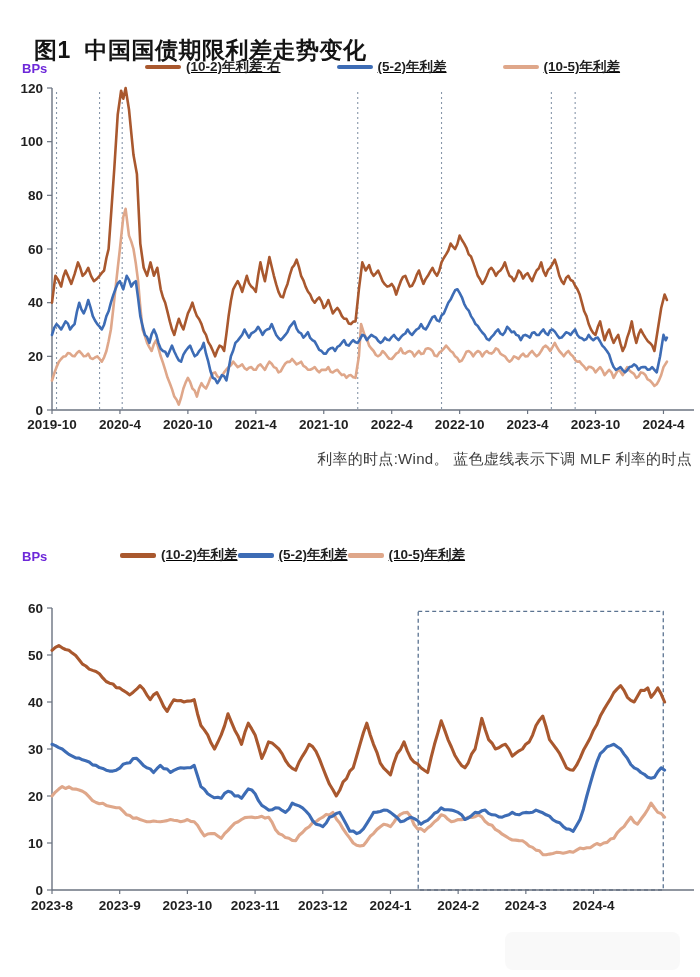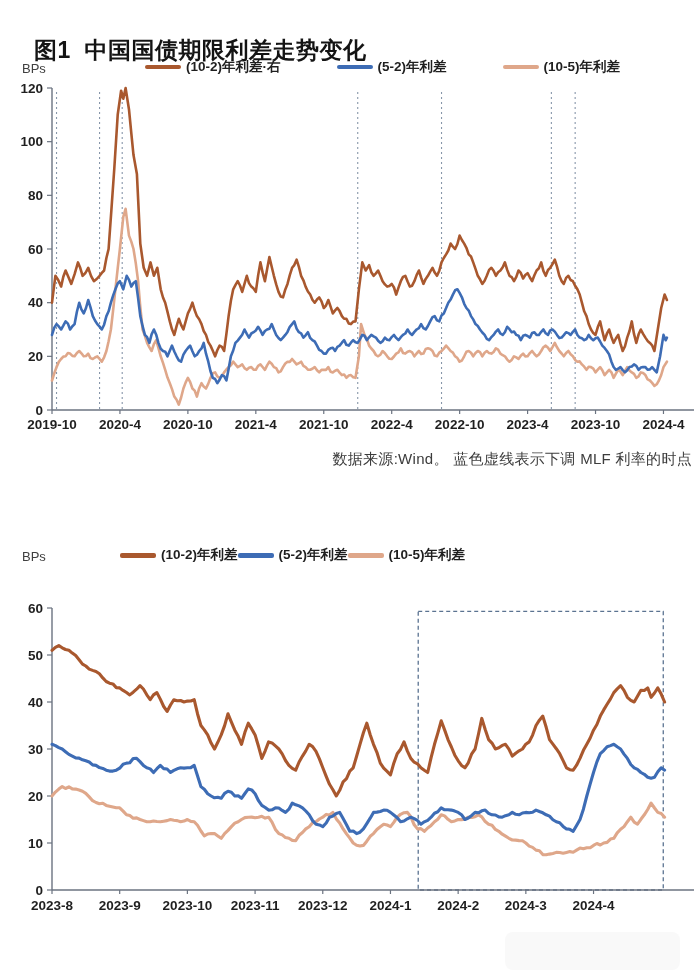--- a/index.html
+++ b/index.html
@@ -4,22 +4,22 @@
 <style>
   html,body{margin:0;padding:0;background:#ffffff;}
   body{font-family:"Liberation Sans", sans-serif;}
   .page{position:relative;width:700px;height:977px;background:#ffffff;overflow:hidden;}
   .fig-title{position:absolute;left:18px;font-size:23px;font-weight:700;color:#141414;letter-spacing:.5px;white-space:pre;margin-left:16px;}
   #fig1-title{top:16px;}
   #fig2-title{top:502px;}
   .chart-header{position:absolute;left:0;width:700px;height:26px;}
   #fig1-header{top:58px;}
   #fig2-header{top:546px;}
-  .bps-label{position:absolute;left:22px;top:3px;font-size:13px;font-weight:400;color:#404040;}
-  .legend{position:absolute;top:0;display:flex;align-items:center;}
+  .bps-label{position:absolute;left:22px;top:3px;font-size:13px;font-weight:700;color:#6d28d9;}
+  .legend{position:absolute;top:0;display:flex;align-items:center;text-decoration:underline;}
   #fig1-legend{left:145px;gap:56px;}
   #fig2-legend{left:120px;}
   .legend-item{display:flex;align-items:center;gap:5px;}
   .swatch{display:inline-block;width:36px;height:4px;border-radius:2px;}
   #fig2-legend .swatch{height:5px;}
   .legend-label{font-size:13.5px;font-weight:600;color:#1f1f1f;white-space:nowrap;}
   .chart-svg{position:absolute;left:0;}
   #chart1{top:82px;}
   #chart2{top:574px;}
   .source-note{position:absolute;right:8px;top:450px;font-size:15px;color:#3c3c3c;letter-spacing:.3px;}
@@ -92,21 +92,21 @@
       <text x="527.5882352941177" y="347" text-anchor="middle" font-size="13.5" font-weight="700" fill="#1f1f1f">2023-4</text>
       <line x1="595.5294117647059" y1="328" x2="595.5294117647059" y2="332" stroke="#6b7380" stroke-width="1.2"></line>
       <text x="595.5294117647059" y="347" text-anchor="middle" font-size="13.5" font-weight="700" fill="#1f1f1f">2023-10</text>
       <line x1="663.4705882352941" y1="328" x2="663.4705882352941" y2="332" stroke="#6b7380" stroke-width="1.2"></line>
       <text x="663.4705882352941" y="347" text-anchor="middle" font-size="13.5" font-weight="700" fill="#1f1f1f">2024-4</text>
       <path d="M52.0 298.5 L54.3 291.3 L56.5 285.1 L58.8 279.9 L61.1 277.0 L63.3 274.6 L65.6 274.3 L67.9 271.1 L70.1 271.6 L72.4 273.9 L74.6 274.3 L76.9 271.0 L79.2 269.0 L81.4 271.3 L83.7 274.3 L86.0 274.0 L88.2 271.6 L90.5 276.1 L92.8 277.0 L95.0 275.5 L97.3 274.3 L99.6 277.0 L101.8 279.7 L104.1 275.3 L106.4 269.0 L108.6 259.2 L110.9 247.5 L113.1 228.4 L115.4 207.3 L117.7 186.3 L119.9 167.0 L123.3 134.8 L125.6 126.8 L129.0 153.6 L131.3 159.6 L133.5 167.0 L135.8 181.4 L138.1 199.2 L140.3 225.1 L142.6 247.5 L144.9 253.9 L147.1 260.9 L149.4 265.4 L151.6 269.0 L153.9 262.1 L156.2 258.2 L158.4 266.0 L160.7 274.3 L163.0 280.9 L165.2 287.8 L167.5 295.6 L169.8 301.2 L172.0 307.1 L174.3 314.6 L176.6 317.8 L178.8 322.6 L181.1 315.5 L183.4 306.5 L185.6 300.6 L187.9 295.8 L190.1 299.8 L192.4 306.5 L194.7 308.6 L196.9 314.6 L199.2 306.2 L201.5 301.2 L203.7 304.6 L206.0 306.5 L208.3 301.6 L210.5 295.8 L212.8 291.3 L215.1 290.4 L217.3 294.4 L219.6 295.8 L221.9 294.2 L224.1 290.4 L226.4 287.5 L228.6 285.1 L230.9 283.2 L233.2 279.7 L235.4 282.3 L237.7 285.1 L240.0 283.8 L242.2 282.4 L244.5 286.1 L246.8 287.8 L249.0 285.8 L251.3 285.1 L253.6 287.7 L255.8 287.8 L258.1 283.8 L260.4 282.4 L262.6 285.0 L264.9 287.8 L267.1 283.4 L269.4 279.7 L271.7 281.7 L273.9 285.1 L276.2 286.1 L278.5 290.4 L280.7 289.3 L283.0 285.1 L285.3 281.5 L287.5 279.7 L289.8 279.9 L292.1 277.0 L294.3 279.6 L296.6 282.4 L298.9 281.2 L301.1 279.7 L303.4 283.8 L305.6 285.1 L307.9 287.6 L310.2 287.8 L312.4 286.8 L314.7 285.1 L317.0 288.3 L319.2 290.4 L321.5 287.9 L323.8 287.8 L326.0 287.9 L328.3 285.1 L330.6 289.7 L332.8 290.4 L335.1 288.7 L337.4 287.8 L339.6 290.6 L341.9 293.1 L344.1 292.6 L346.4 295.8 L348.7 293.6 L350.9 293.1 L353.2 295.2 L355.5 295.8 L358.9 274.3 L361.1 242.1 L364.5 252.9 L366.8 256.6 L369.1 263.6 L371.3 266.5 L373.6 269.0 L375.9 273.0 L378.1 274.3 L380.4 272.7 L382.6 269.0 L384.9 271.2 L387.2 274.3 L389.4 276.8 L391.7 277.0 L394.0 274.5 L396.2 271.6 L398.5 270.3 L400.8 266.3 L403.0 270.9 L405.3 271.6 L407.6 269.8 L409.8 269.0 L412.1 270.4 L414.4 274.3 L416.6 271.5 L418.9 269.0 L421.1 272.1 L423.4 271.6 L425.7 267.0 L427.9 266.3 L430.2 267.1 L432.5 269.0 L434.7 273.6 L437.0 274.3 L439.3 270.6 L441.5 269.0 L443.8 266.7 L446.1 263.6 L448.3 266.1 L450.6 269.0 L452.9 270.6 L455.1 274.3 L457.4 276.1 L459.6 279.7 L461.9 278.5 L464.2 274.3 L466.4 269.8 L468.7 269.0 L471.0 270.7 L473.2 274.3 L475.5 271.0 L477.8 269.0 L480.0 270.2 L482.3 274.3 L484.6 270.7 L486.8 269.0 L489.1 271.1 L491.4 271.6 L493.6 270.0 L495.9 266.3 L498.1 267.6 L500.4 271.6 L502.7 273.2 L504.9 274.3 L507.2 277.6 L509.5 279.7 L511.7 277.9 L514.0 274.3 L516.3 275.4 L518.5 277.0 L520.8 273.8 L523.1 271.6 L525.3 274.4 L527.6 274.3 L529.9 271.1 L532.1 269.0 L534.4 272.0 L536.6 274.3 L538.9 272.4 L541.2 269.0 L543.4 265.2 L545.7 263.6 L548.0 265.8 L550.2 269.0 L552.5 265.2 L554.8 260.9 L557.0 265.3 L559.3 269.0 L561.6 271.5 L563.8 274.3 L566.1 271.0 L568.4 269.0 L570.6 272.2 L572.9 274.3 L575.1 277.9 L577.4 279.7 L579.7 279.4 L581.9 282.4 L584.2 284.7 L586.5 287.8 L588.7 284.8 L591.0 285.1 L593.3 286.6 L595.5 290.4 L597.8 287.7 L600.1 285.1 L602.3 288.2 L604.6 293.1 L606.9 290.4 L609.1 287.8 L611.4 290.3 L613.6 295.8 L615.9 291.6 L618.2 287.8 L620.4 289.5 L622.7 293.1 L625.0 289.0 L627.2 285.1 L629.5 288.5 L631.8 290.4 L634.0 291.9 L636.3 295.8 L638.6 294.4 L640.8 290.4 L643.1 291.1 L645.4 293.1 L647.6 297.4 L649.9 298.5 L652.1 300.9 L654.4 303.9 L656.7 302.3 L658.9 298.5 L661.2 293.0 L663.5 285.1 L666.9 279.7" fill="none" stroke="#dfa78a" stroke-width="2.6" stroke-linejoin="round" stroke-linecap="round"></path>
       <path d="M52.0 252.9 L54.3 245.6 L56.5 242.1 L58.8 244.4 L61.1 247.5 L63.3 243.7 L65.6 239.4 L67.9 241.6 L70.1 247.5 L72.4 244.2 L74.6 242.1 L76.9 229.8 L79.2 220.7 L81.4 227.4 L83.7 231.4 L86.0 226.0 L88.2 218.0 L90.5 225.4 L92.8 234.1 L95.0 238.5 L97.3 242.1 L99.6 244.6 L101.8 247.5 L104.1 242.7 L106.4 234.1 L108.6 229.3 L110.9 220.7 L113.1 213.6 L115.4 207.3 L117.7 201.5 L119.9 199.2 L123.3 207.3 L126.7 193.8 L129.0 197.9 L131.3 204.6 L133.5 201.0 L135.8 199.2 L138.1 216.2 L140.3 234.1 L142.6 244.2 L144.9 252.9 L147.1 255.2 L149.4 260.9 L151.6 252.4 L153.9 247.5 L156.2 252.7 L158.4 260.9 L160.7 266.8 L163.0 269.0 L165.2 269.7 L167.5 274.3 L169.8 268.8 L172.0 263.6 L174.3 269.5 L176.6 274.3 L178.8 278.3 L181.1 279.7 L183.4 272.6 L185.6 269.0 L187.9 266.0 L190.1 263.6 L192.4 269.3 L194.7 274.3 L196.9 272.8 L199.2 269.0 L201.5 266.4 L203.7 260.9 L206.0 271.7 L208.3 279.7 L210.5 289.2 L212.8 295.8 L215.1 297.0 L217.3 301.2 L219.6 297.8 L221.9 293.1 L224.1 294.1 L226.4 298.5 L228.6 287.0 L230.9 274.3 L233.2 268.5 L235.4 260.9 L237.7 258.6 L240.0 255.6 L242.2 252.7 L244.5 247.5 L246.8 251.9 L249.0 255.6 L251.3 251.5 L253.6 250.2 L255.8 248.5 L258.1 244.8 L260.4 248.4 L262.6 252.9 L264.9 249.0 L267.1 247.5 L269.4 246.8 L271.7 242.1 L273.9 247.6 L276.2 252.9 L278.5 256.0 L280.7 258.2 L283.0 255.7 L285.3 252.9 L287.5 249.9 L289.8 244.8 L292.1 242.1 L294.3 239.4 L296.6 246.6 L298.9 250.2 L301.1 251.3 L303.4 255.6 L305.6 253.3 L307.9 250.2 L310.2 255.9 L312.4 258.2 L314.7 259.5 L317.0 263.6 L319.2 267.9 L321.5 269.0 L323.8 271.6 L326.0 271.6 L328.3 267.9 L330.6 266.3 L332.8 265.7 L335.1 269.0 L337.4 264.8 L339.6 263.6 L341.9 260.7 L344.1 258.2 L346.4 262.8 L348.7 263.6 L350.9 260.7 L353.2 258.2 L355.5 260.3 L357.7 260.9 L360.0 257.2 L362.3 252.9 L364.5 253.8 L366.8 258.2 L369.1 255.3 L371.3 252.9 L373.6 254.4 L375.9 255.6 L378.1 258.7 L380.4 260.9 L382.6 259.2 L384.9 255.6 L387.2 257.8 L389.4 258.2 L391.7 255.1 L394.0 252.9 L396.2 255.9 L398.5 258.2 L400.8 255.2 L403.0 252.9 L405.3 251.5 L407.6 247.5 L409.8 250.9 L412.1 252.9 L414.4 249.9 L416.6 247.5 L418.9 246.1 L421.1 242.1 L423.4 246.1 L425.7 247.5 L427.9 244.0 L430.2 239.4 L432.5 235.2 L434.7 234.1 L437.0 238.4 L439.3 239.4 L441.5 233.4 L443.8 231.4 L446.1 226.1 L448.3 220.7 L450.6 217.6 L452.9 212.6 L455.1 208.3 L457.4 207.3 L459.6 210.9 L461.9 215.3 L464.2 221.8 L466.4 226.0 L468.7 228.6 L471.0 234.1 L473.2 237.4 L475.5 242.1 L477.8 244.0 L480.0 247.5 L482.3 250.5 L484.6 252.9 L486.8 256.8 L489.1 258.2 L491.4 255.1 L493.6 252.9 L495.9 249.6 L498.1 247.5 L500.4 251.5 L502.7 252.9 L504.9 250.2 L507.2 244.8 L509.5 247.2 L511.7 250.2 L514.0 249.6 L516.3 252.9 L518.5 253.7 L520.8 258.2 L523.1 253.8 L525.3 252.9 L527.6 254.0 L529.9 255.6 L532.1 251.0 L534.4 250.2 L536.6 253.0 L538.9 252.9 L541.2 249.8 L543.4 247.5 L545.7 251.3 L548.0 252.9 L550.2 248.4 L552.5 247.5 L554.8 249.6 L557.0 252.9 L559.3 256.1 L561.6 255.6 L563.8 253.1 L566.1 250.2 L568.4 251.1 L570.6 252.9 L572.9 249.8 L575.1 247.5 L577.4 253.0 L579.7 255.6 L581.9 256.3 L584.2 258.2 L586.5 257.0 L588.7 252.9 L591.0 256.3 L593.3 258.2 L595.5 256.2 L597.8 255.6 L600.1 259.5 L602.3 263.6 L604.6 265.9 L606.9 269.0 L609.1 272.4 L611.4 279.7 L613.6 285.0 L615.9 287.8 L618.2 286.7 L620.4 285.1 L622.7 288.1 L625.0 290.4 L627.2 288.3 L629.5 285.1 L631.8 284.5 L634.0 282.4 L636.3 283.8 L638.6 287.8 L640.8 285.6 L643.1 285.1 L645.4 285.1 L647.6 287.8 L649.9 287.4 L652.1 285.1 L654.4 287.8 L656.7 290.4 L660.1 274.3 L663.5 252.9 L665.7 258.2 L666.9 255.6" fill="none" stroke="#3d6cb5" stroke-width="2.6" stroke-linejoin="round" stroke-linecap="round"></path>
       <path d="M52.0 220.7 L55.4 193.8 L58.2 197.9 L61.1 204.6 L63.3 194.7 L65.6 188.5 L68.4 195.1 L71.3 201.9 L74.6 192.2 L78.0 180.4 L80.3 186.1 L82.6 193.8 L85.4 191.0 L88.2 185.8 L91.1 194.1 L93.9 199.2 L96.7 197.0 L99.6 193.8 L101.8 190.9 L104.1 188.5 L106.4 176.0 L108.6 167.0 L111.4 127.9 L114.3 86.5 L117.7 32.8 L121.1 8.7 L123.3 16.7 L125.6 6.0 L129.0 27.5 L131.3 51.1 L133.5 73.1 L136.9 91.9 L140.3 161.6 L143.7 185.8 L147.1 193.8 L150.5 180.4 L153.9 193.8 L157.3 185.8 L160.7 207.3 L163.0 215.5 L165.2 220.7 L167.5 229.9 L169.8 239.4 L172.0 247.3 L174.3 252.9 L176.6 244.1 L178.8 236.8 L181.1 242.9 L183.4 247.5 L185.6 239.6 L187.9 231.4 L190.1 226.9 L192.4 220.7 L194.7 228.3 L196.9 234.1 L199.2 237.3 L201.5 242.1 L203.7 249.0 L206.0 252.9 L208.3 260.1 L210.5 263.6 L212.8 268.8 L215.1 274.3 L217.3 268.3 L219.6 263.6 L221.9 264.9 L224.1 269.0 L226.4 251.8 L228.6 234.1 L230.9 218.8 L233.2 207.3 L235.4 203.1 L237.7 199.2 L240.0 203.5 L242.2 209.9 L244.5 201.9 L246.8 193.8 L249.0 201.1 L251.3 204.6 L253.6 206.6 L255.8 209.9 L258.1 193.6 L260.4 180.4 L262.6 190.4 L264.9 199.2 L267.1 187.3 L269.4 175.1 L271.7 184.7 L273.9 193.8 L276.2 202.4 L278.5 209.9 L280.7 214.5 L283.0 215.3 L285.3 207.4 L287.5 201.9 L289.8 193.1 L292.1 185.8 L294.3 183.1 L296.6 177.7 L298.9 184.9 L301.1 193.8 L303.4 198.3 L305.6 204.6 L307.9 209.5 L310.2 212.6 L312.4 217.7 L314.7 220.7 L317.0 217.5 L319.2 215.3 L321.5 219.4 L323.8 226.0 L326.0 223.6 L328.3 218.0 L330.6 224.7 L332.8 231.4 L335.1 228.4 L337.4 226.0 L339.6 229.1 L341.9 234.1 L344.1 236.8 L346.4 236.8 L348.7 241.4 L350.9 242.1 L353.2 239.6 L355.5 239.4 L358.9 207.3 L362.3 180.4 L365.7 188.5 L369.1 183.1 L371.3 190.2 L373.6 193.8 L375.9 191.4 L378.1 188.5 L380.4 193.7 L382.6 199.2 L384.9 202.4 L387.2 204.6 L389.4 204.0 L391.7 201.9 L394.0 205.5 L396.2 212.6 L398.5 205.7 L400.8 199.2 L403.0 194.9 L405.3 193.8 L407.6 199.6 L409.8 204.6 L412.1 203.7 L414.4 199.2 L416.6 193.1 L418.9 188.5 L421.1 195.5 L423.4 201.9 L425.7 196.9 L427.9 193.8 L430.2 189.6 L432.5 185.8 L434.7 190.6 L437.0 193.8 L439.3 188.7 L441.5 180.4 L443.8 176.0 L446.1 172.4 L448.3 168.5 L450.6 161.6 L452.9 164.7 L455.1 167.0 L457.4 162.0 L459.6 153.6 L461.9 158.0 L464.2 161.6 L466.4 165.8 L468.7 172.4 L471.0 174.5 L473.2 180.4 L475.5 186.9 L477.8 193.8 L480.0 197.3 L482.3 201.9 L484.6 198.7 L486.8 193.8 L489.1 187.9 L491.4 185.8 L493.6 188.8 L495.9 193.8 L498.1 190.3 L500.4 188.5 L502.7 185.2 L504.9 180.4 L507.2 187.9 L509.5 193.8 L511.7 195.1 L514.0 199.2 L516.3 194.9 L518.5 188.5 L520.8 190.9 L523.1 196.5 L525.3 193.0 L527.6 191.2 L529.9 195.5 L532.1 199.2 L534.4 193.3 L536.6 188.5 L538.9 186.3 L541.2 180.4 L543.4 188.9 L545.7 193.8 L548.0 188.0 L550.2 185.8 L552.5 182.1 L554.8 177.7 L557.0 184.6 L559.3 193.8 L561.6 199.1 L563.8 201.9 L566.1 195.9 L568.4 193.8 L570.6 198.0 L572.9 199.2 L575.1 203.7 L577.4 207.3 L579.7 212.5 L581.9 220.7 L584.2 229.3 L586.5 234.1 L588.7 242.0 L591.0 247.5 L593.3 251.1 L595.5 252.9 L597.8 245.1 L600.1 239.4 L602.3 249.0 L604.6 258.2 L606.9 251.7 L609.1 247.5 L611.4 255.0 L613.6 260.9 L615.9 256.5 L618.2 252.9 L620.4 261.4 L622.7 269.0 L625.0 264.2 L627.2 255.6 L629.5 249.0 L631.8 239.4 L634.0 251.9 L636.3 260.9 L638.6 252.3 L640.8 247.5 L643.1 251.9 L645.4 255.6 L647.6 258.9 L649.9 260.9 L652.1 263.3 L654.4 269.0 L657.8 247.5 L661.2 226.0 L664.6 212.6 L666.9 218.0" fill="none" stroke="#a9582e" stroke-width="2.6" stroke-linejoin="round" stroke-linecap="round"></path>
     </svg>
 
-  <div class="source-note">数据来源:Wind。 蓝色虚线表示下调 MLF 利率的时点</div>
+  <div class="source-note">利率的时点:Wind。 蓝色虚线表示下调 MLF 利率的时点</div>
 
 
   <div class="chart-header" id="fig2-header">
     <span class="bps-label">BPs</span>
     <div class="legend" id="fig2-legend">
       <span class="legend-item">
         <span class="swatch" style="background: rgb(169, 88, 46);"></span>
         <span class="legend-label">(10-2)年利差</span>
       </span>
       <span class="legend-item">

